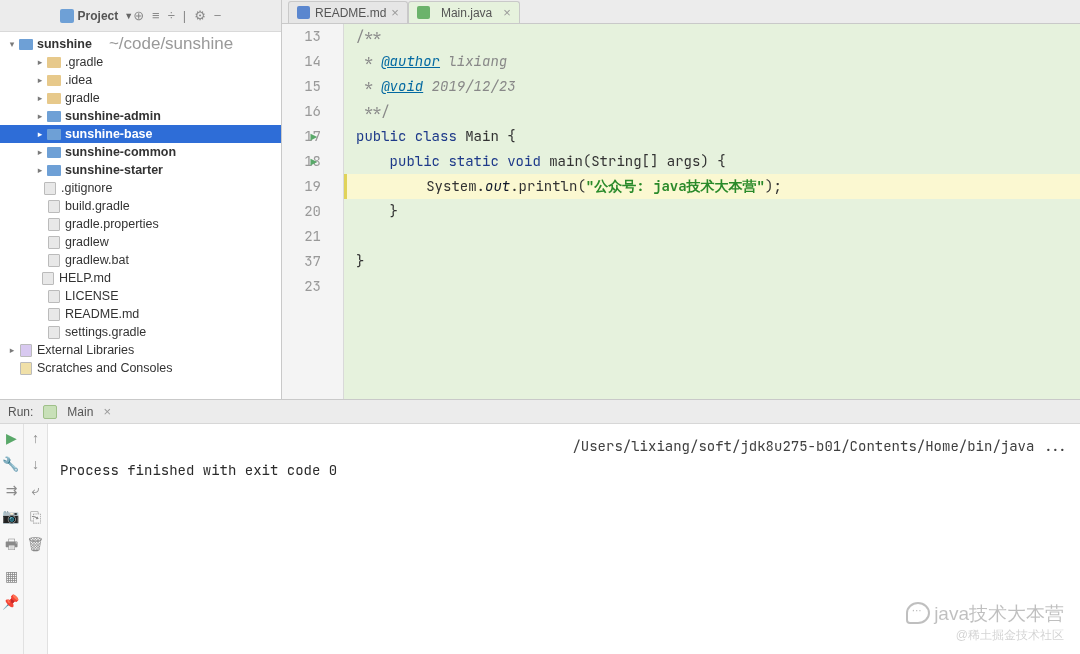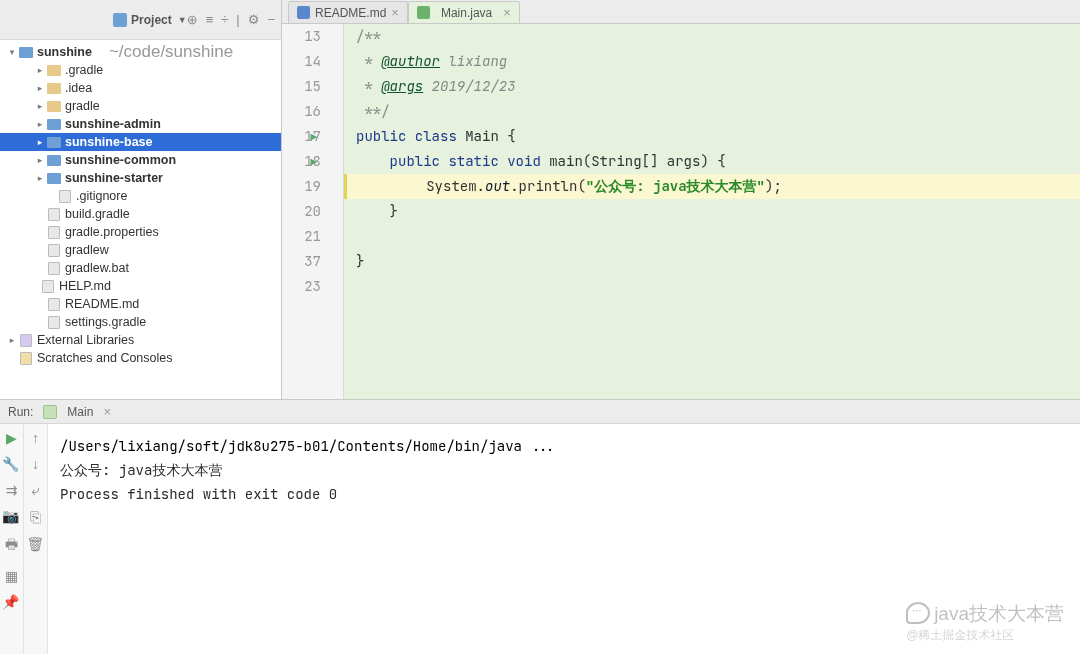--- a/index.html
+++ b/index.html
@@ -10,21 +10,21 @@
       width: 1080px;
       height: 654px;
       overflow: hidden;
       color: #333;
     }
     .ide { display: flex; flex-direction: column; height: 100%; }
 
     
     .upper { display:flex; height: 400px; border-bottom: 1px solid #c9c9c9; }
     .sidebar { width: 282px; background: #fff; border-right: 1px solid #c9c9c9; display:flex; flex-direction:column; }
-    .sidebar-header { height:40px; display:flex; align-items:center; justify-content:flex-end; padding:0 6px; border-bottom:1px solid #d9d9d9; background:#ececec; }
+    .sidebar-header { height:32px; display:flex; align-items:center; justify-content:center; padding:0 6px; border-bottom:1px solid #d9d9d9; background:#ececec; }
     .sidebar-header-left { display:flex; align-items:center; gap:4px; }
     .proj-icon { width:14px; height:14px; background:#6ea0d6; border-radius:2px; display:inline-block; }
     .sidebar-title { font-weight:600; color:#555; }
     .chev { font-size:9px; color:#666; margin-left:2px; }
     .hdr-icons { display:flex; gap:8px; color:#8a8a8a; font-size:13px; }
     .hdr-icons span { cursor:pointer; }
 
     .tree { flex:1; overflow:auto; padding:3px 0; background:#fff; font-size:12.5px; }
     .tree-row { display:flex; align-items:center; height:18px; padding-right:6px; cursor:pointer; white-space:nowrap; }
     .tree-row.selected { background:#2e6dd7; color:#fff; }
@@ -49,39 +49,39 @@
 
     .code-area { flex:1; display:flex; font-family:"JetBrains Mono","Menlo","Consolas",monospace; font-size:14px; line-height:25px; overflow:auto; }
     .gutter { width:62px; background:#f4f4f4; border-right:1px solid #d9d9d9; text-align:right; color:#999; padding-right:22px; position:relative; }
     .gutter-line { height:25px; position:relative; }
     .run-glyph { position:absolute; right:4px; top:50%; transform:translateY(-50%); color:#59a869; font-size:11px; }
     .code { flex:1; padding-left:12px; }
     .code-line { height:25px; white-space:pre; }
     .code-line.hl { background:#fbf8d1; margin-left:-12px; padding-left:12px; border-left:3px solid #e0d35a; }
     .kw { color:#1e3a8a; font-weight:400; }
     .comment { color:#888; }
-    .doc-tag { color:#14532d; text-decoration:underline; font-style:italic; }
+    .doc-tag { color:#0369a1; text-decoration:underline; font-style:italic; }
     .doc-ital { color:#888; font-style:italic; }
     .static-field { color:#0f172a; font-style:italic; }
     .str { color:#2a8a2a; font-weight:600; }
     .cls { color:#333; }
 
     
     .run-panel { flex:1; display:flex; flex-direction:column; background:#fff; }
     .run-header { height:24px; background:#ececec; border-bottom:1px solid #d7d7d7; display:flex; align-items:center; padding:0 8px; gap:10px; color:#555;text-align:center; }
     .run-cfg-icon { width:14px; height:14px; background:#c8e0b8; border:1px solid #9fc089; border-radius:2px; }
     .run-body { flex:1; display:flex; }
     .run-leftbar, .run-leftbar2 { width:24px; background:#f7f7f7; border-right:1px solid #e1e1e1; display:flex; flex-direction:column; align-items:center; padding-top:6px; gap:10px; color:#8a8a8a; font-size:14px; }
     .run-leftbar span, .run-leftbar2 span { cursor:pointer; }
     .play-green { color:#59a869; }
     .console { flex:1; padding:10px 12px; font-family:"JetBrains Mono","Menlo","Consolas",monospace; font-size:14px; line-height:24px; color:#2b2b2b; white-space:pre; overflow:auto; }
-    .console .path-line { color:#000000; }
+    .console .path-line { color:#404040;text-align:right; }
 
     
-    .wm { position:absolute; right:16px; bottom:10px; color:rgba(0,0,0,0.25); font-size:19px; font-weight:500; pointer-events:none; }
+    .wm { position:absolute; right:16px; bottom:10px; text-align:right; color:rgba(0,0,0,0.25); font-size:19px; font-weight:500; pointer-events:none; }
     .wm-sub { font-size:12px; color:rgba(0,0,0,0.18); }
     .wm-bubble { display:inline-block; width:24px; height:22px; border:2px solid rgba(0,0,0,0.25); border-radius:50% 50% 50% 4px; margin-right:4px; vertical-align:-4px; position:relative; }
     .wm-bubble::after { content:"···"; position:absolute; top:-2px; left:3px; font-size:13px; color:rgba(0,0,0,0.25); letter-spacing:-1px; }
   </style>
 </head>
 <body>
 
 <div class="ide">
   <div class="upper">
 
@@ -152,21 +152,21 @@
             </span>
             <span><b>sunshine-common</b></span>
           </div>
           <div class="tree-row" style="padding-left: 34px;">
             <span class="exp">▸</span>
             <span class="ticon">
               <span class="folder blue"></span>
             </span>
             <span><b>sunshine-starter</b></span>
           </div>
-          <div class="tree-row" style="padding-left: 45px;">
+          <div class="tree-row" style="padding-left: 30px;">
             <span class="exp"></span>
             <span class="ticon">
               <span class="file-icon"></span>
             </span>
             <span>.gitignore</span>
           </div>
           <div class="tree-row" style="padding-left: 34px;">
             <span class="exp"></span>
             <span class="ticon">
               <span class="file-icon"></span>
@@ -193,20 +193,27 @@
               <span class="file-icon"></span>
             </span>
             <span>gradlew.bat</span>
           </div>
           <div class="tree-row" style="padding-left: 28px;">
             <span class="exp"></span>
             <span class="ticon">
               <span class="file-icon"></span>
             </span>
             <span>HELP.md</span>
+          </div>
+          <div class="tree-row" style="padding-left: 34px;">
+            <span class="exp"></span>
+            <span class="ticon">
+              <span class="file-icon"></span>
+            </span>
+            <span>LICENSE</span>
           </div>
           <div class="tree-row" style="padding-left: 34px;">
             <span class="exp"></span>
             <span class="ticon">
               <span class="file-icon"></span>
             </span>
             <span>README.md</span>
           </div>
           <div class="tree-row" style="padding-left: 34px;">
             <span class="exp"></span>
@@ -255,21 +262,21 @@
             <div class="gutter-line">18<span class="run-glyph">▶</span></div>
             <div class="gutter-line">19</div>
             <div class="gutter-line">20</div>
             <div class="gutter-line">21</div>
             <div class="gutter-line">37</div>
             <div class="gutter-line">23</div>
           </div>
         <div class="code" id="code">
             <div class="code-line"><span class="comment">/**</span></div>
             <div class="code-line"><span class="comment"> * </span><span class="doc-tag">@author</span><span class="doc-ital"> lixiang</span></div>
-            <div class="code-line"><span class="comment"> * </span><span class="doc-tag">@args</span><span class="doc-ital"> 2019/12/23</span></div>
+            <div class="code-line"><span class="comment"> * </span><span class="doc-tag">@void</span><span class="doc-ital"> 2019/12/23</span></div>
             <div class="code-line"><span class="comment"> **/</span></div>
             <div class="code-line"><span class="kw">public class</span> <span class="cls">Main</span> {</div>
             <div class="code-line">    <span class="kw">public static void</span> main(String[] args) {</div>
             <div class="code-line hl">        System.<span class="static-field">out</span>.println(<span class="str">"公众号: java技术大本营"</span>);</div>
             <div class="code-line">    }</div>
             <div class="code-line"></div>
             <div class="code-line">}</div>
             <div class="code-line"></div>
           </div>
       </div>
@@ -293,21 +300,21 @@
         <span>▦</span>
         <span>📌</span>
       </div>
       <div class="run-leftbar2">
         <span>↑</span>
         <span>↓</span>
         <span>⤶</span>
         <span>⎘</span>
         <span>🗑</span>
       </div>
-      <div class="console" id="console"><div class="path-line">/Users/lixiang/soft/jdk8u275-b01/Contents/Home/bin/java ...</div><div>公众号: java技术大本营</div><div></div><div>Process finished with exit code 0</div></div>
+      <div class="console" id="console"><div class="path-line">/Users/lixiang/soft/jdk8u275-b01/Contents/Home/bin/java ...</div><div></div><div>Process finished with exit code 0</div></div>
     </div>
   </div>
 </div>
 
 <div class="wm">
   <span class="wm-bubble"></span><span>java技术大本营</span>
   <div class="wm-sub">@稀土掘金技术社区</div>
 </div>
 
 </body></html>

